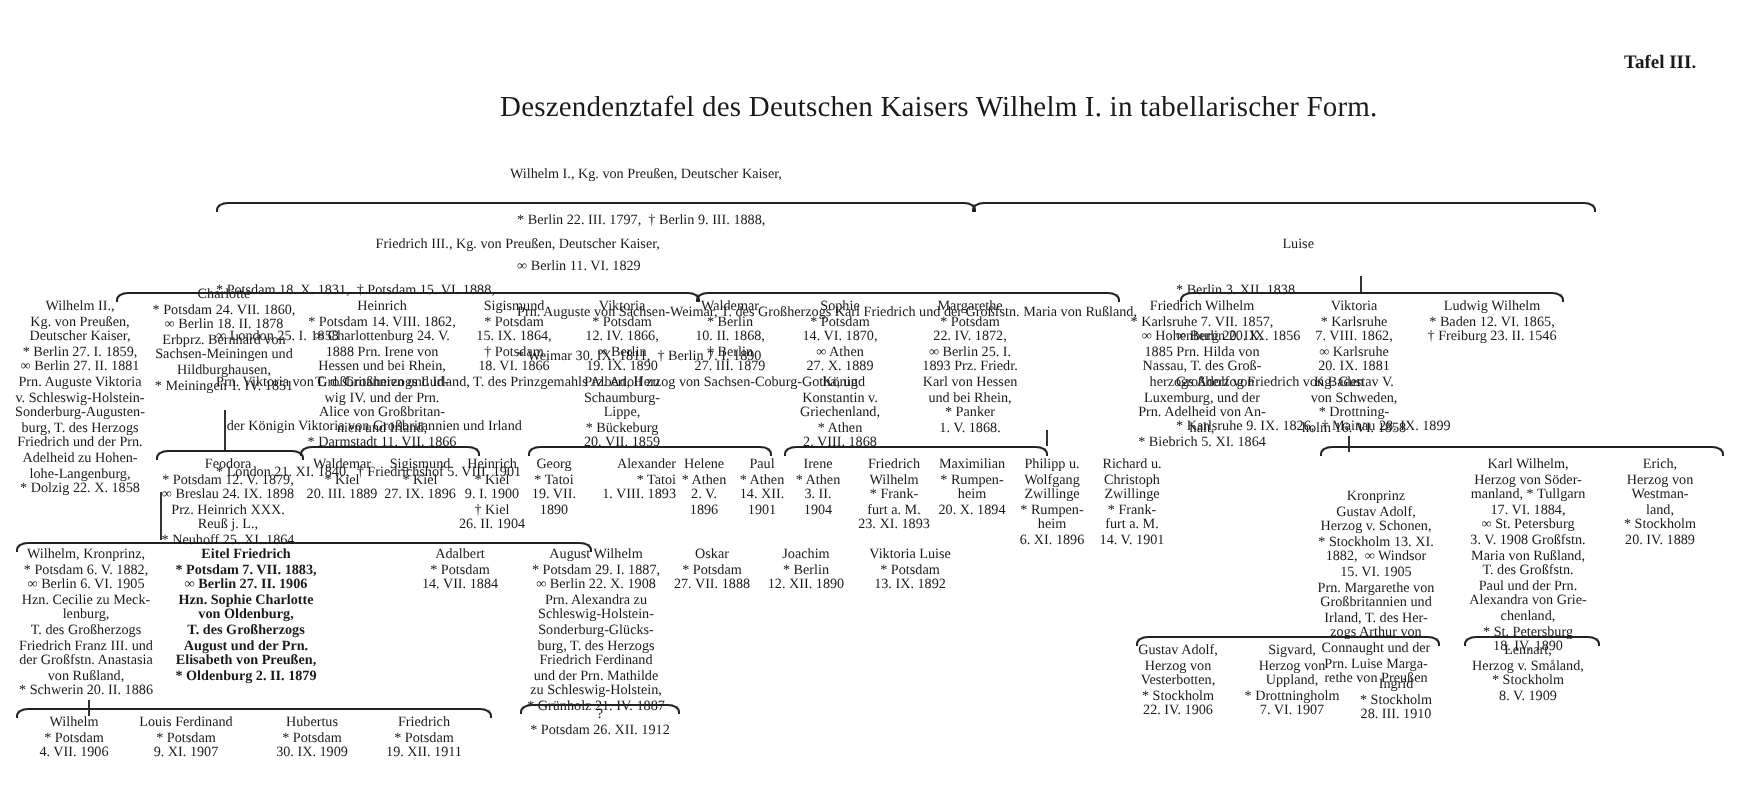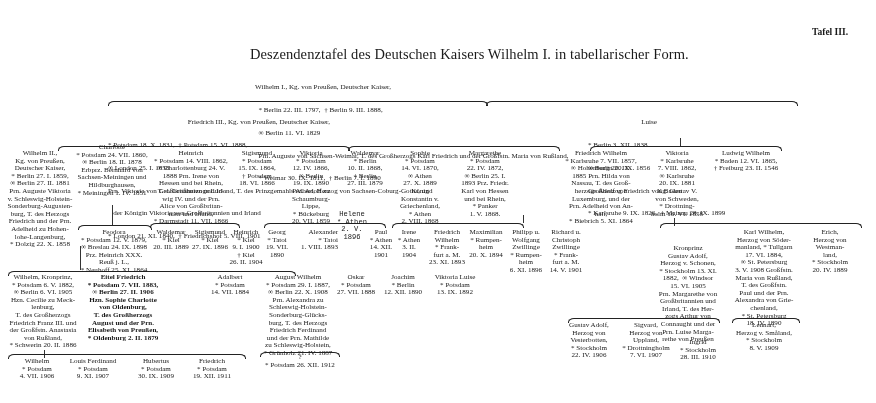--- a/index.html
+++ b/index.html
@@ -174,21 +174,21 @@
 9. I. 1900
 † Kiel
 26. II. 1904</div>
 <div class="entry" style="left:262px; top:229px; width:30px;">Georg
 * Tatoi
 19. VII.
 1890</div>
 <div class="entry" style="left:290px; top:229px; width:48px;text-align:right;">Alexander
 * Tatoi
 1. VIII. 1893</div>
-<div class="entry" style="left:336px; top:211px; width:32px;font-family:Liberation Mono, monospace;">Helene
+<div class="entry" style="left:336px; top:229px; width:32px;">Helene
 * Athen
 2. V.
 1896</div>
 <div class="entry" style="left:366px; top:229px; width:30px;">Paul
 * Athen
 14. XII.
 1901</div>
 <div class="entry" style="left:394px; top:229px; width:30px;">Irene
 * Athen
 3. II.

